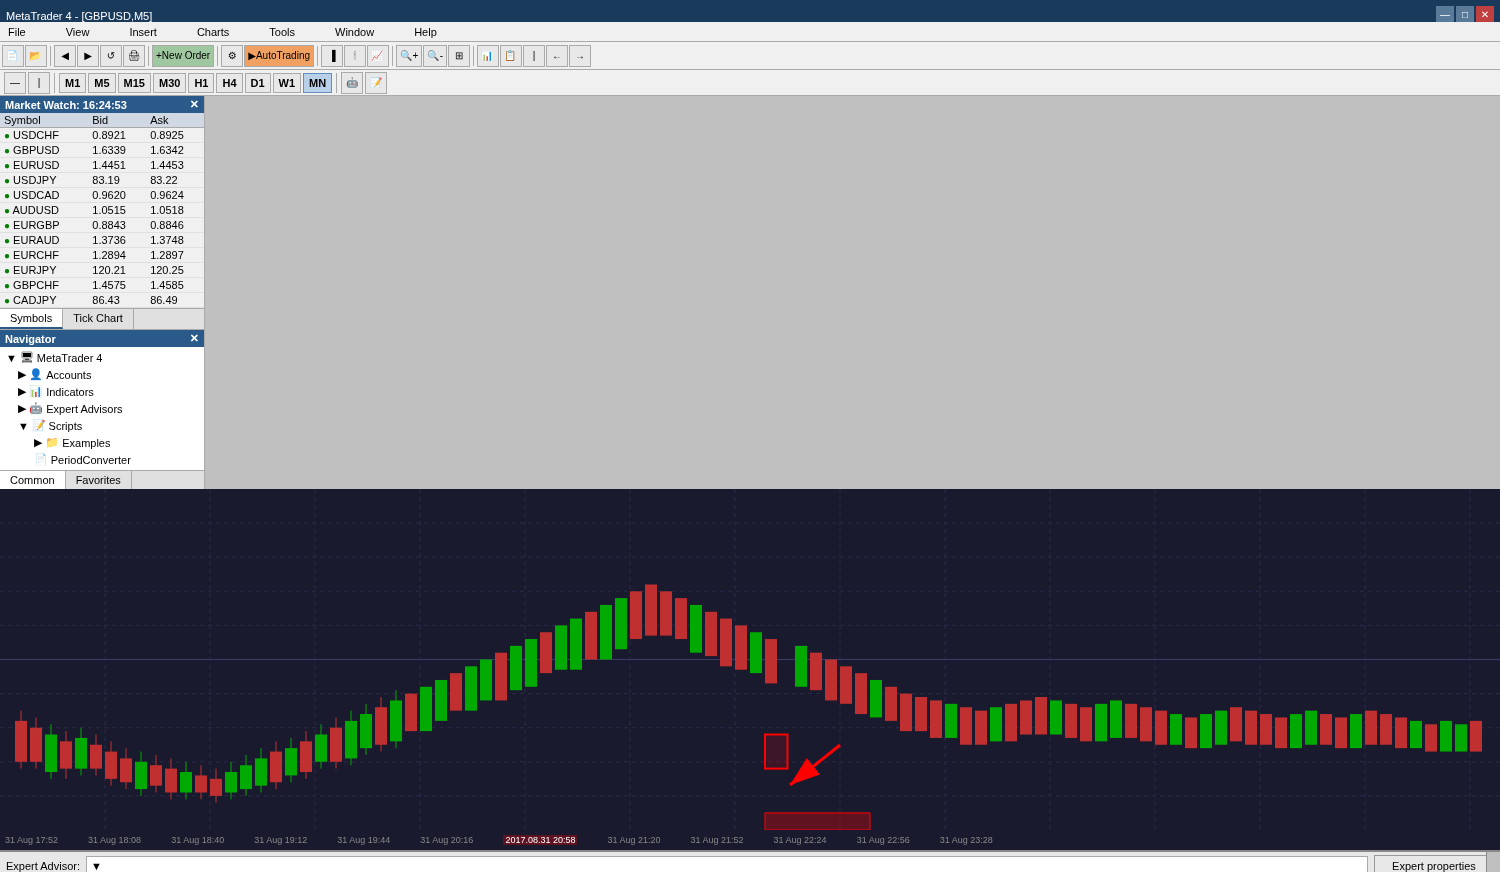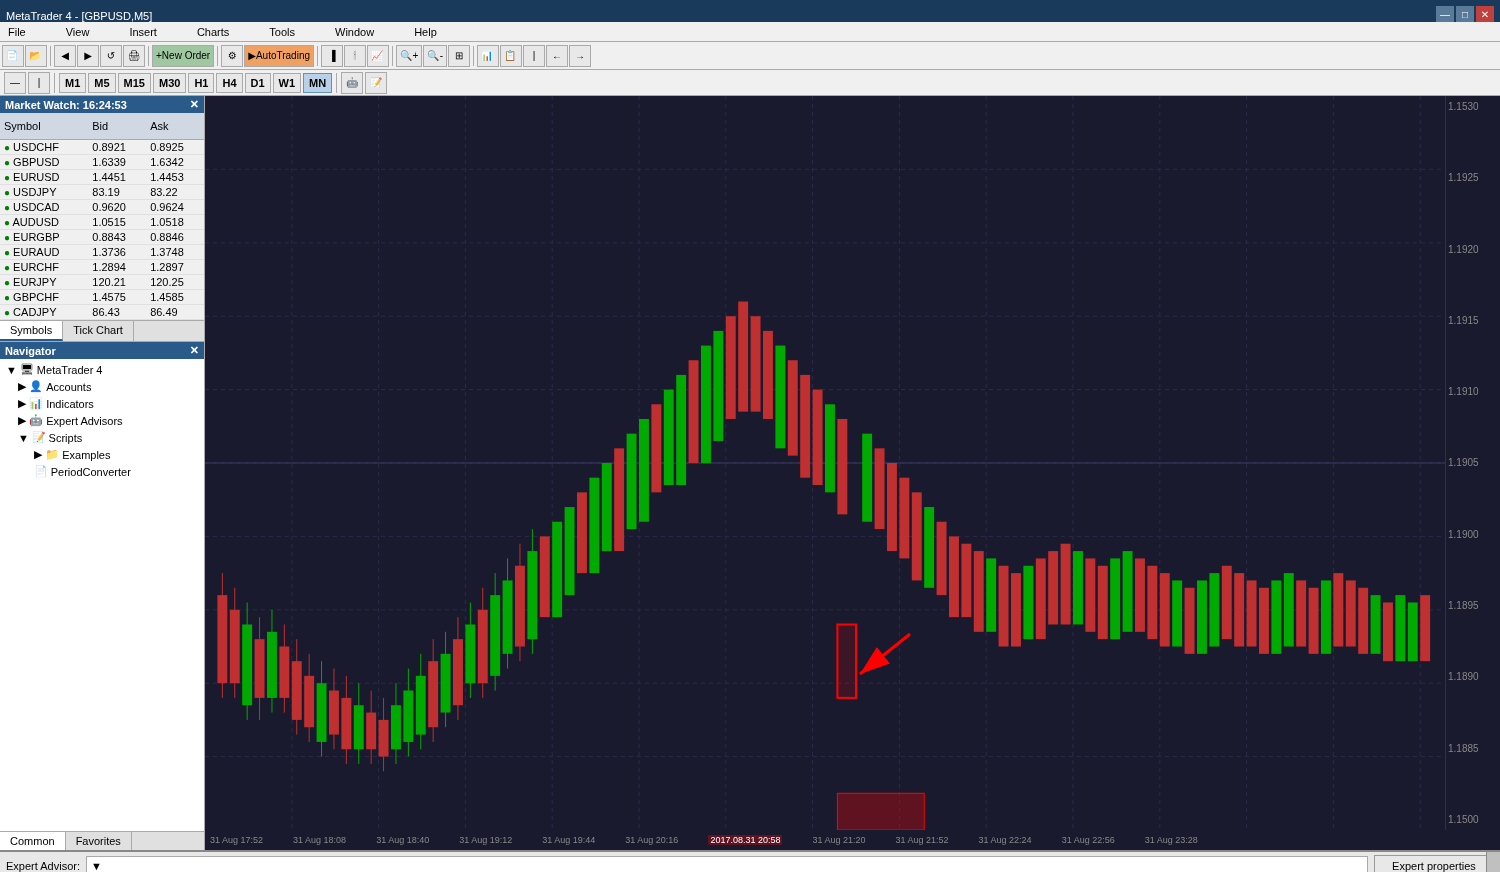--- a/index.html
+++ b/index.html
@@ -21,30 +21,30 @@
     .tb-separator { width: 1px; height: 20px; background: #aaa; margin: 0 2px; }
     .tb-btn-green { background: #a0c8a0; }
     .tb-btn-orange { background: #f0a060; }
 
     
     #toolbar2 { background: #f0f0f0; height: 26px; display: flex; align-items: center; border-bottom: 1px solid #aaa; padding: 0 4px; gap: 2px; }
     .tf-btn { height: 20px; padding: 0 5px; background: #e8e8e8; border: 1px solid #aaa; cursor: pointer; font-size: 11px; font-weight: bold; }
     .tf-btn.active { background: #b8d0e8; border-color: #6090c0; }
 
     
-    #main-layout { display: flex; height: calc(872px - 22px - 20px - 28px - 26px - 22px); }
+    #main-layout { display: flex; height: calc(872px - 22px - 20px - 28px - 26px - 22px); flex-direction: column; }
 
     
     #left-panel { width: 205px; display: flex; flex-direction: column; background: #f0f0f0; border-right: 1px solid #aaa; flex-shrink: 0; }
 
     
     #market-watch { flex: 0 0 auto; }
     #mw-header { background: #2a5a8a; color: white; padding: 2px 5px; font-size: 11px; font-weight: bold; display: flex; justify-content: space-between; align-items: center; }
     #mw-table { width: 100%; border-collapse: collapse; font-size: 11px; }
-    #mw-table th { background: #d0d8e4; padding: 7px 4px; text-align: left; border-bottom: 1px solid #aaa; font-weight: normal; }
+    #mw-table th { background: #d0d8e4; padding: 1px 4px; text-align: left; border-bottom: 1px solid #aaa; font-weight: normal; }
     #mw-table td { padding: 1px 4px; border-bottom: 1px solid #e0e0e0; white-space: nowrap; }
     #mw-tabs { display: flex; background: #e0e0e0; border-top: 1px solid #aaa; }
     #mw-tabs span { padding: 3px 10px; cursor: pointer; font-size: 11px; border-right: 1px solid #aaa; }
     #mw-tabs span.active { background: white; border-bottom: 2px solid #2a5a8a; }
 
     
     #navigator { flex: 1; display: flex; flex-direction: column; border-top: 1px solid #aaa; overflow: hidden; }
     #nav-header { background: #2a5a8a; color: white; padding: 2px 5px; font-size: 11px; font-weight: bold; display: flex; justify-content: space-between; align-items: center; flex-shrink: 0; }
     #nav-tree { flex: 1; overflow-y: auto; background: white; font-size: 11px; padding: 2px; }
     .nav-item { padding: 2px 4px; cursor: pointer; display: flex; align-items: center; gap: 3px; }
@@ -514,33 +514,20 @@
         <svg style="position:absolute;left:52%;top:72%;width:80px;height:60px;">
           <defs>
             <marker id="arrowhead" markerWidth="10" markerHeight="7" refX="10" refY="3.5" orient="auto">
               <polygon points="0 0, 10 3.5, 0 7" fill="red"></polygon>
             </marker>
           </defs>
           <line x1="60" y1="10" x2="10" y2="50" stroke="red" stroke-width="3" marker-end="url(#arrowhead)"></line>
         </svg>
       </div>
 
-      <div id="price-scale">
-        <span>1.1530</span>
-        <span>1.1925</span>
-        <span>1.1920</span>
-        <span>1.1915</span>
-        <span>1.1910</span>
-        <span>1.1905</span>
-        <span>1.1900</span>
-        <span>1.1895</span>
-        <span>1.1890</span>
-        <span>1.1885</span>
-        <span>1.1500</span>
-      </div>
     </div>
 
     <div id="time-axis" style="background:#1a1a2e;color:#888;font-size:9px;height:20px;display:flex;align-items:center;overflow:hidden;gap:30px;flex-shrink:0;">
       <span>31 Aug 17:52</span>
       <span>31 Aug 18:08</span>
       <span>31 Aug 18:40</span>
       <span>31 Aug 19:12</span>
       <span>31 Aug 19:44</span>
       <span>31 Aug 20:16</span>
       <span style="color:white;background:rgba(255,0,0,0.3);padding:0 2px;">2017.08.31 20:58</span>

